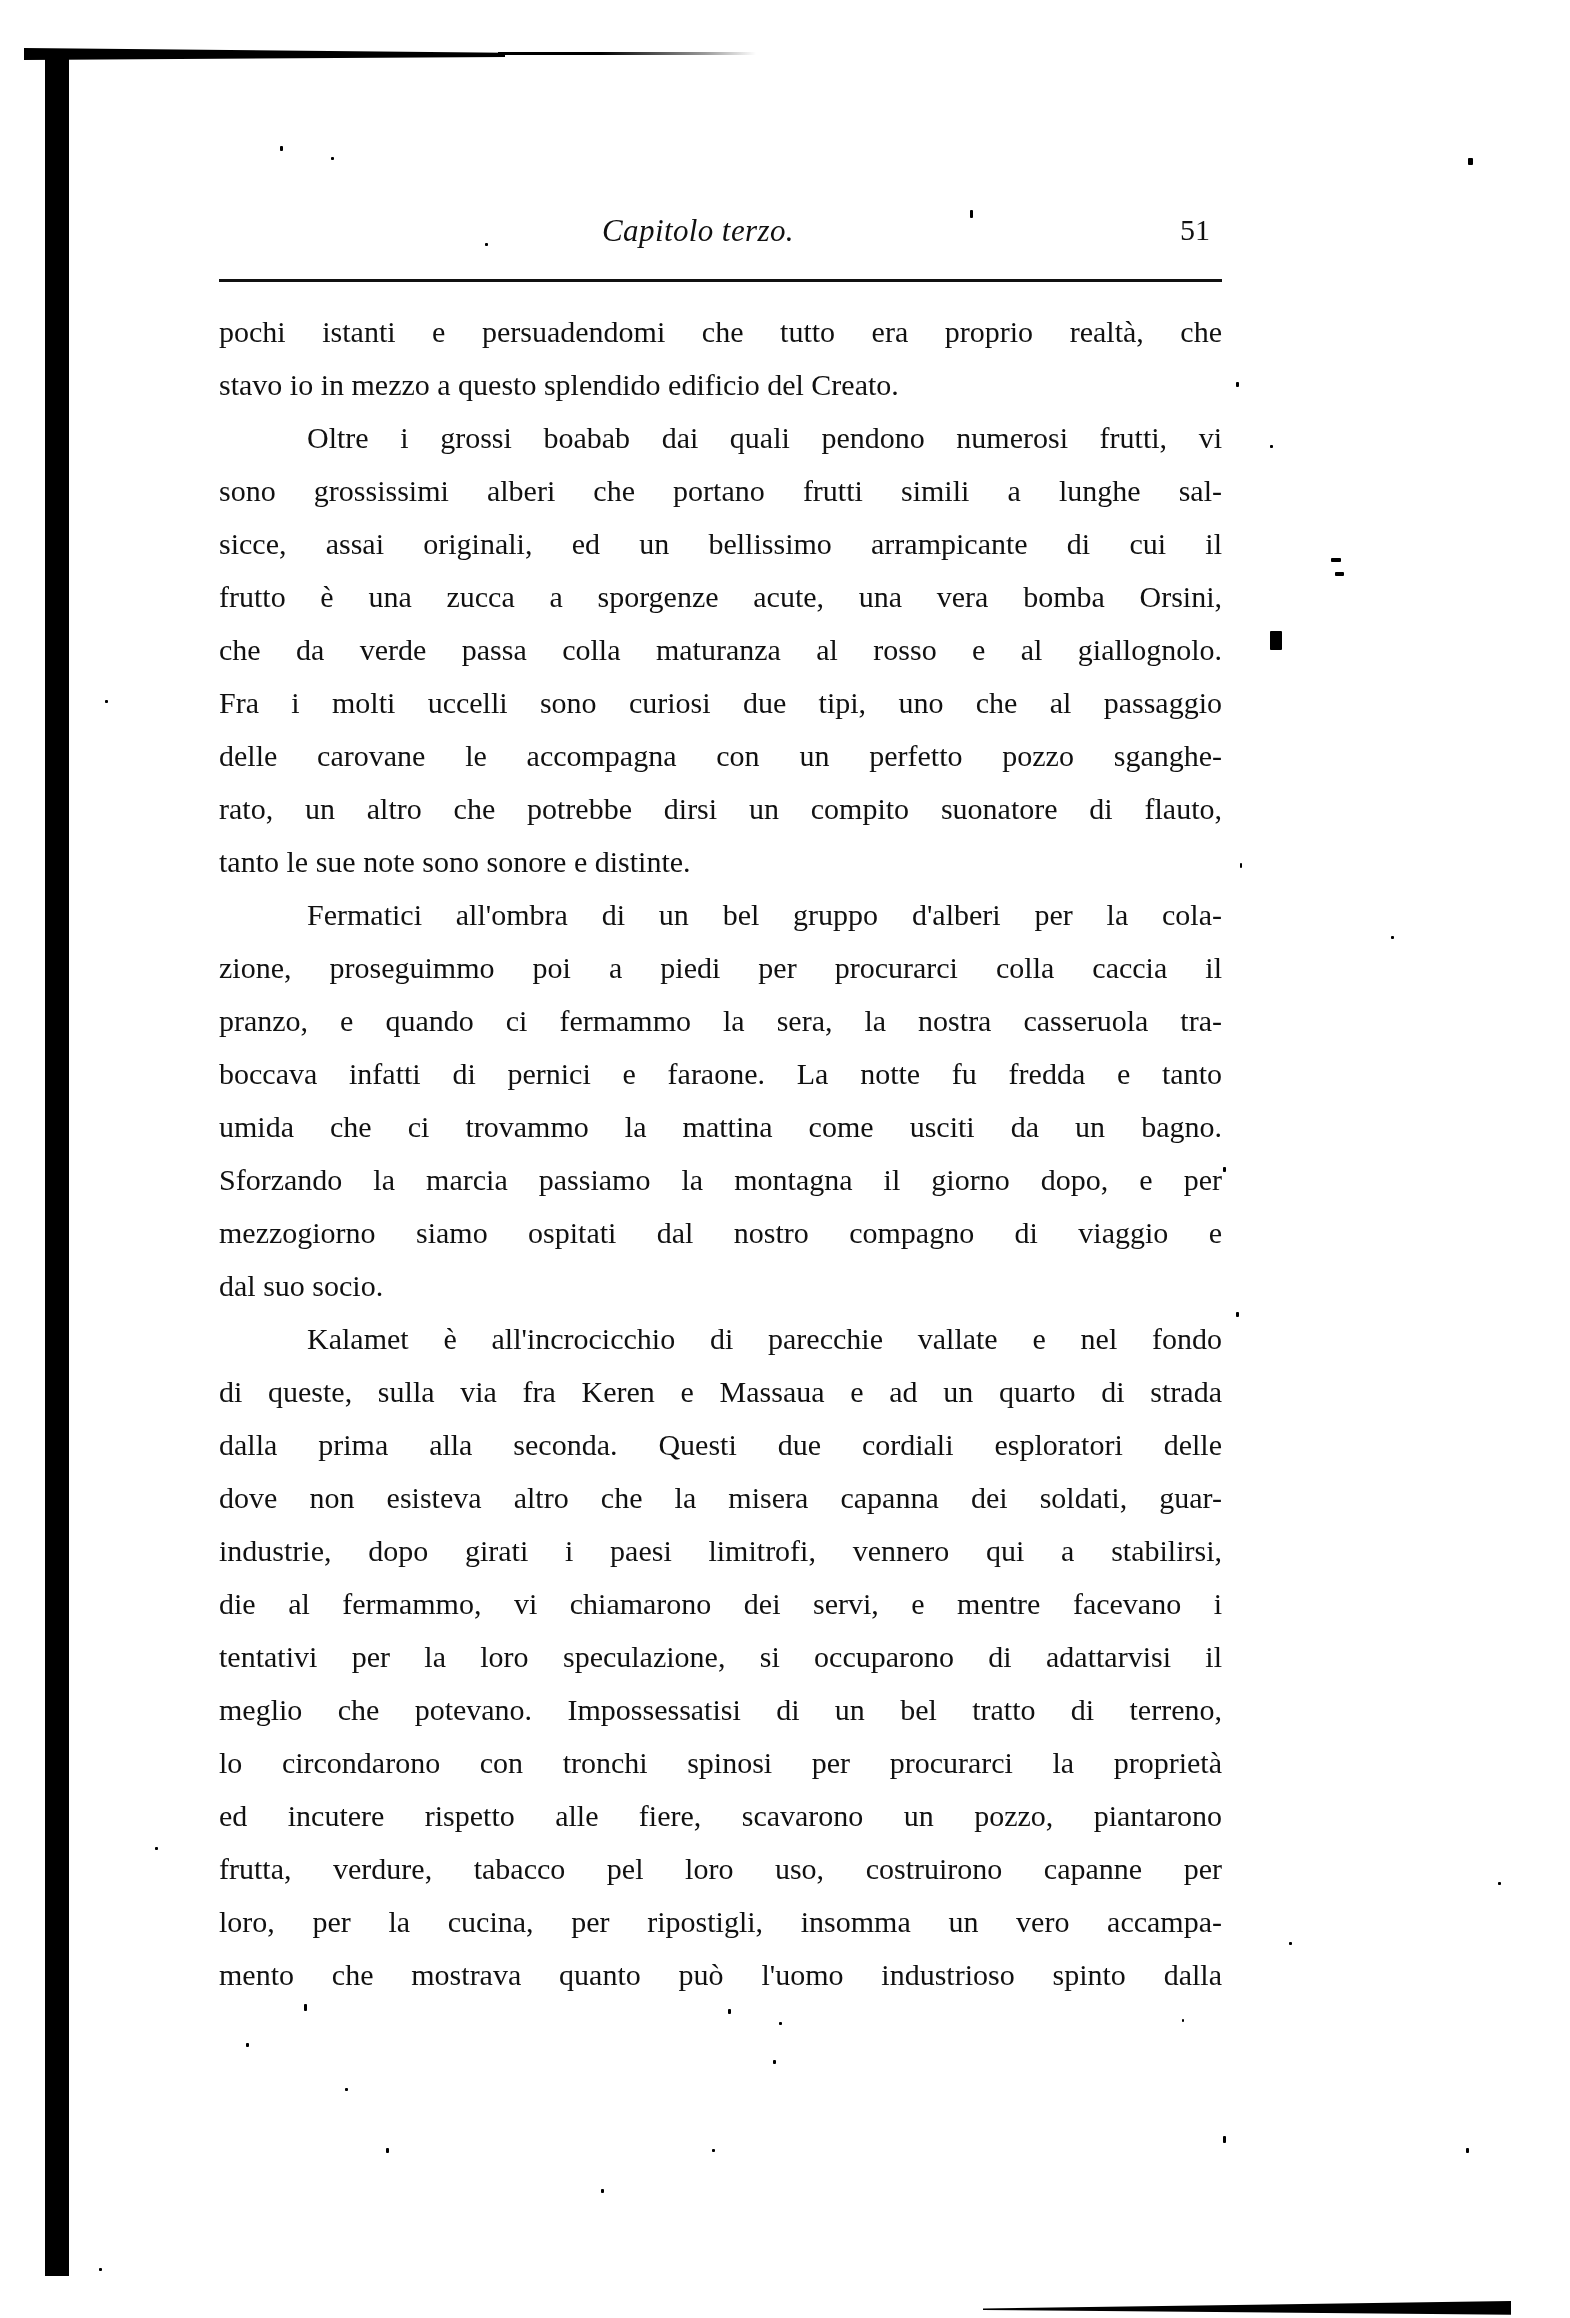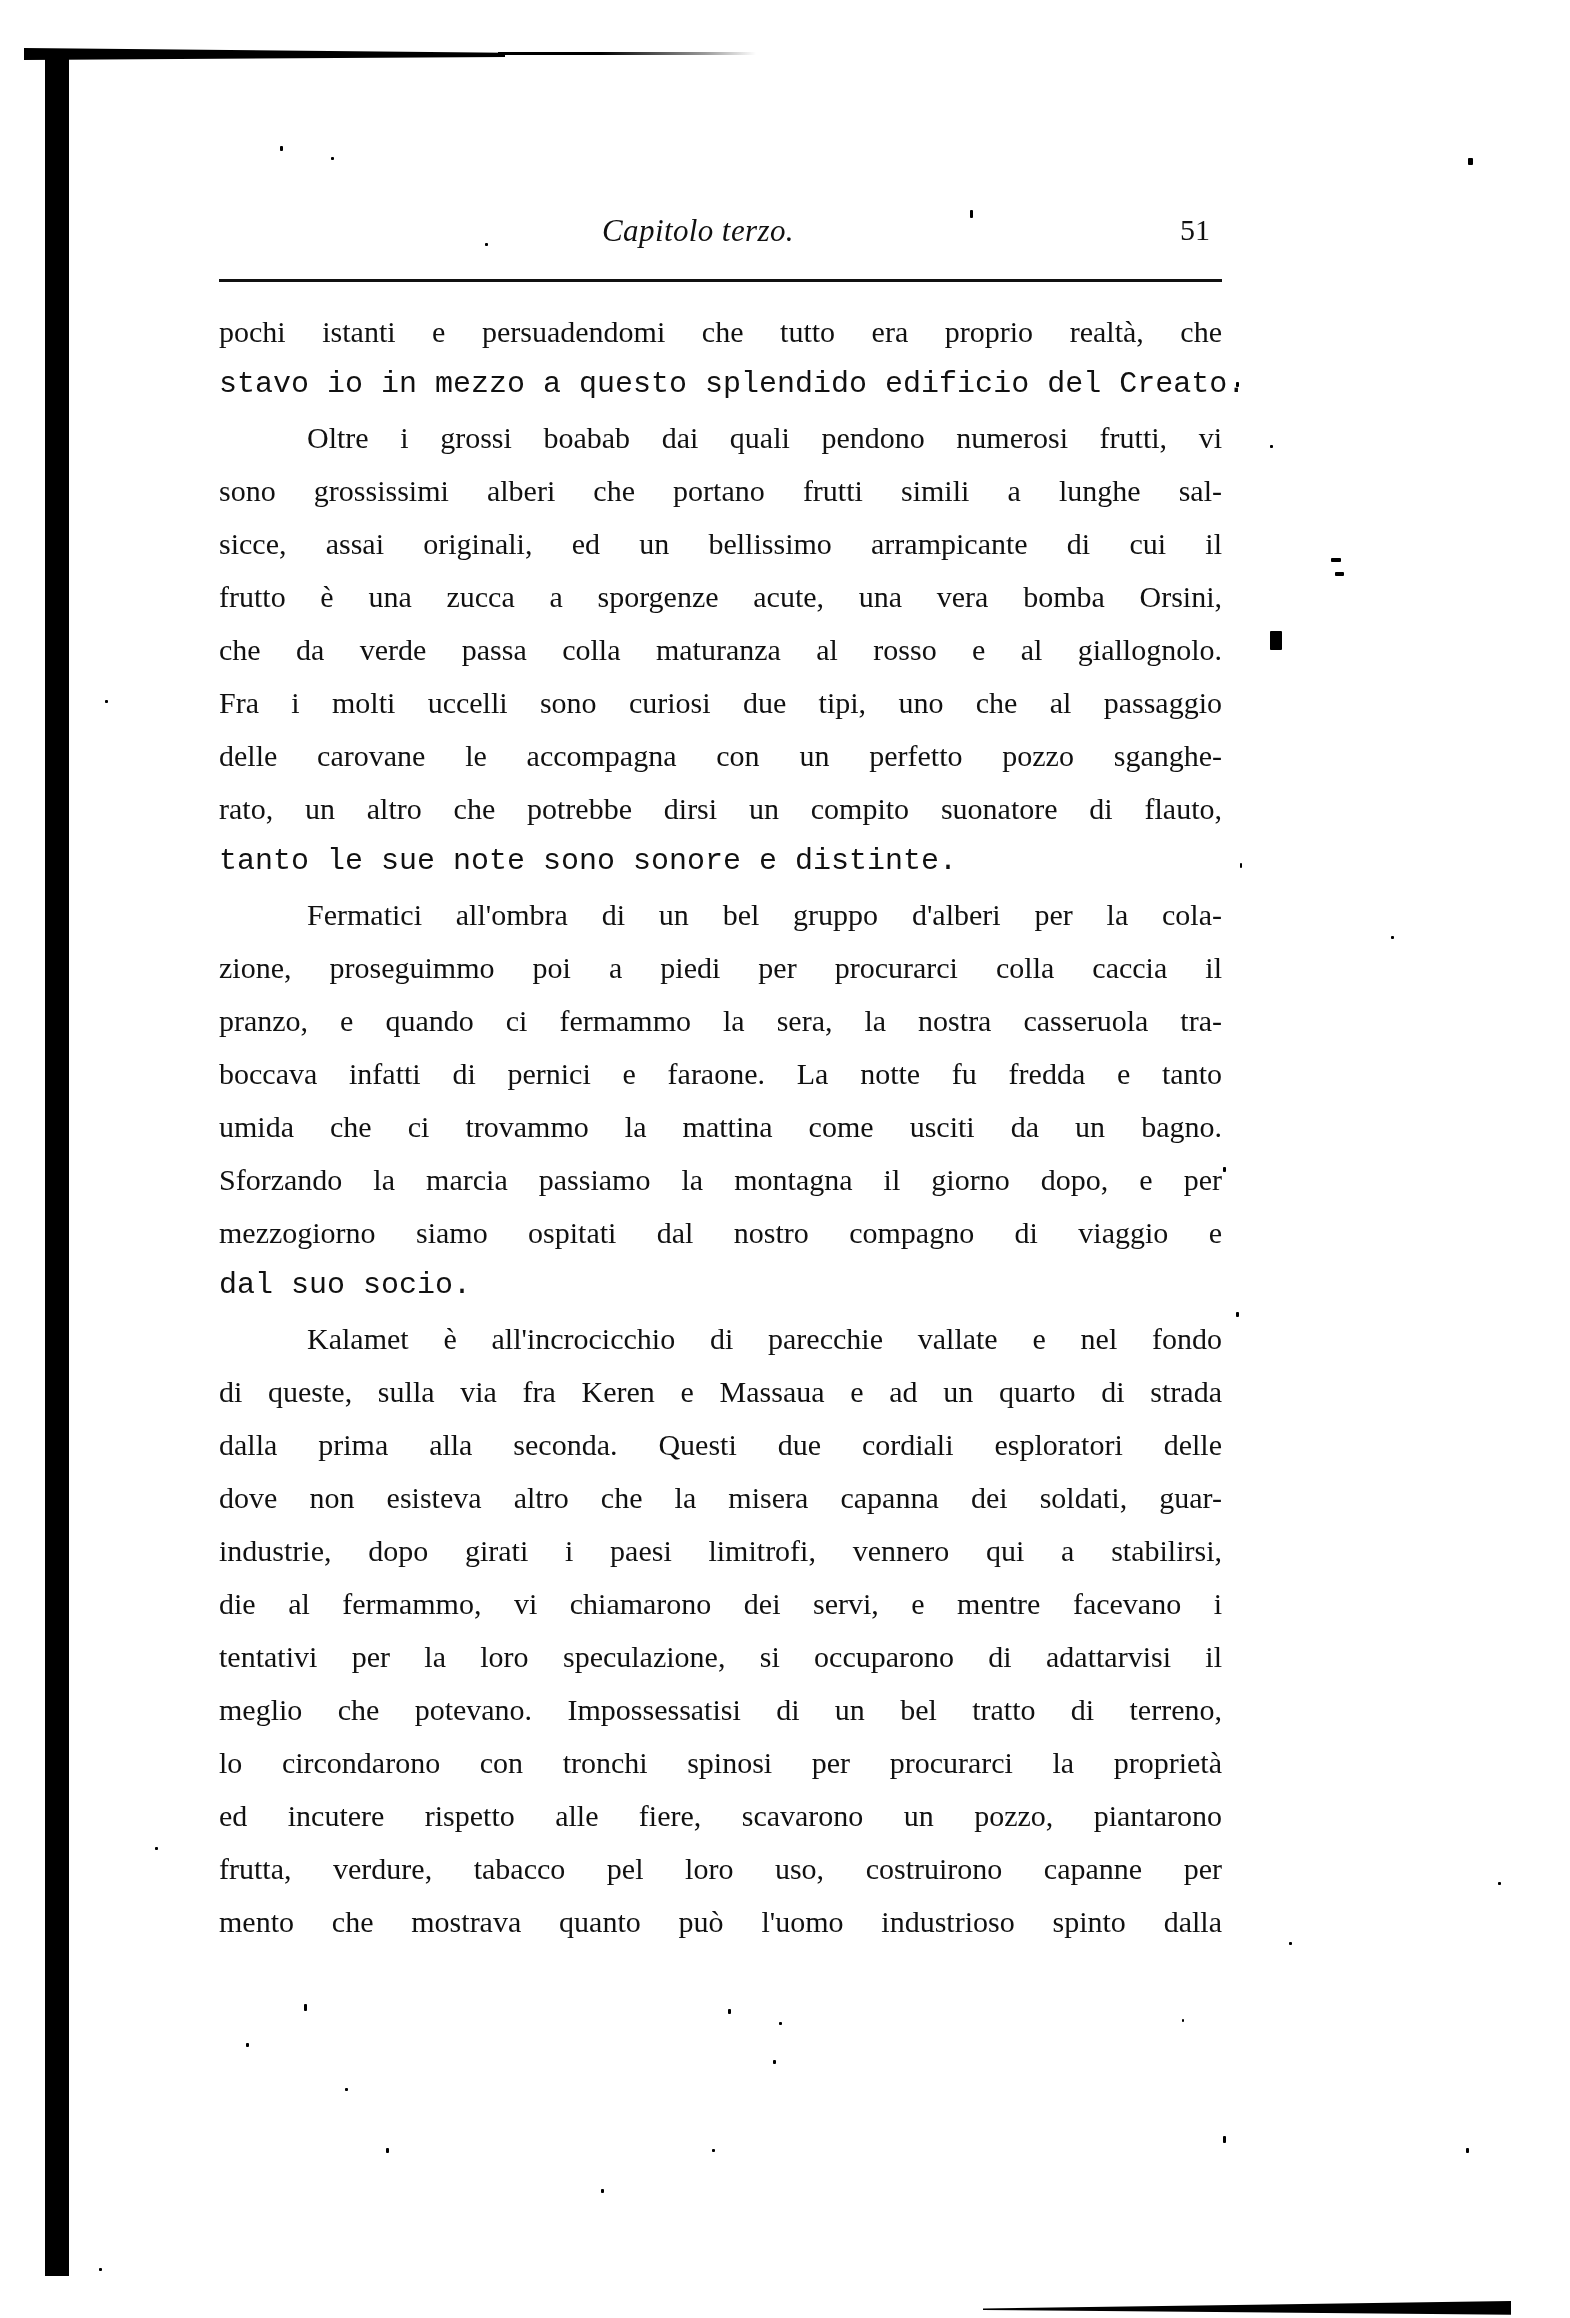--- a/index.html
+++ b/index.html
@@ -15,21 +15,21 @@
   .speck { position: absolute; background: #000; border-radius: 0.9px; }
 
   .running-head { position: absolute; left: 207px; top: 213px; width: 1003px; height: 38px; }
   .running-title { position: absolute; left: 395px; top: 0; font-style: italic; font-size: 31px; letter-spacing: 0.4px; }
   .page-number { position: absolute; right: 0; top: 0; font-size: 30px; }
   .head-rule { position: absolute; left: 219px; top: 279px; width: 1003px; height: 2.6px; background: #111; }
 
   .body-text { position: absolute; left: 219px; top: 305px; width: 1003px; font-size: 30px; line-height: 53px; }
   .line { display: block; white-space: nowrap; text-align: justify; text-align-last: justify; height: 53px; }
   .line.indent { padding-left: 88px; }
-  .line.last { text-align-last: left; font-family: Liberation Mono, monospace; }
+  .line.last { text-align-last: left; }
 </style>
 </head>
 <body>
 
 <div class="scan-top-bar"></div>
 <div class="scan-top-thin"></div>
 <div class="scan-left-bar"></div>
 <div class="scan-bottom-rule"></div>
 
 <div class="speck" style="left:280px;top:146px;width:2.6px;height:5.2px;"></div>
@@ -94,15 +94,16 @@
     <span class="line">di queste, sulla via fra Keren e Massaua e ad un quarto di strada</span>
     <span class="line">dalla prima alla seconda. Questi due cordiali esploratori delle</span>
     <span class="line">dove non esisteva altro che la misera capanna dei soldati, guar-</span>
     <span class="line">industrie, dopo girati i paesi limitrofi, vennero qui a stabilirsi,</span>
     <span class="line">die al fermammo, vi chiamarono dei servi, e mentre facevano i</span>
     <span class="line">tentativi per la loro speculazione, si occuparono di adattarvisi il</span>
     <span class="line">meglio che potevano. Impossessatisi di un bel tratto di terreno,</span>
     <span class="line">lo circondarono con tronchi spinosi per procurarci la proprietà</span>
     <span class="line">ed incutere rispetto alle fiere, scavarono un pozzo, piantarono</span>
     <span class="line">frutta, verdure, tabacco pel loro uso, costruirono capanne per</span>
+    <span class="line">loro, per la cucina, per ripostigli, insomma un vero accampa-</span>
     <span class="line">mento che mostrava quanto può l'uomo industrioso spinto dalla</span>
   </div>
 
 
 </body></html>

